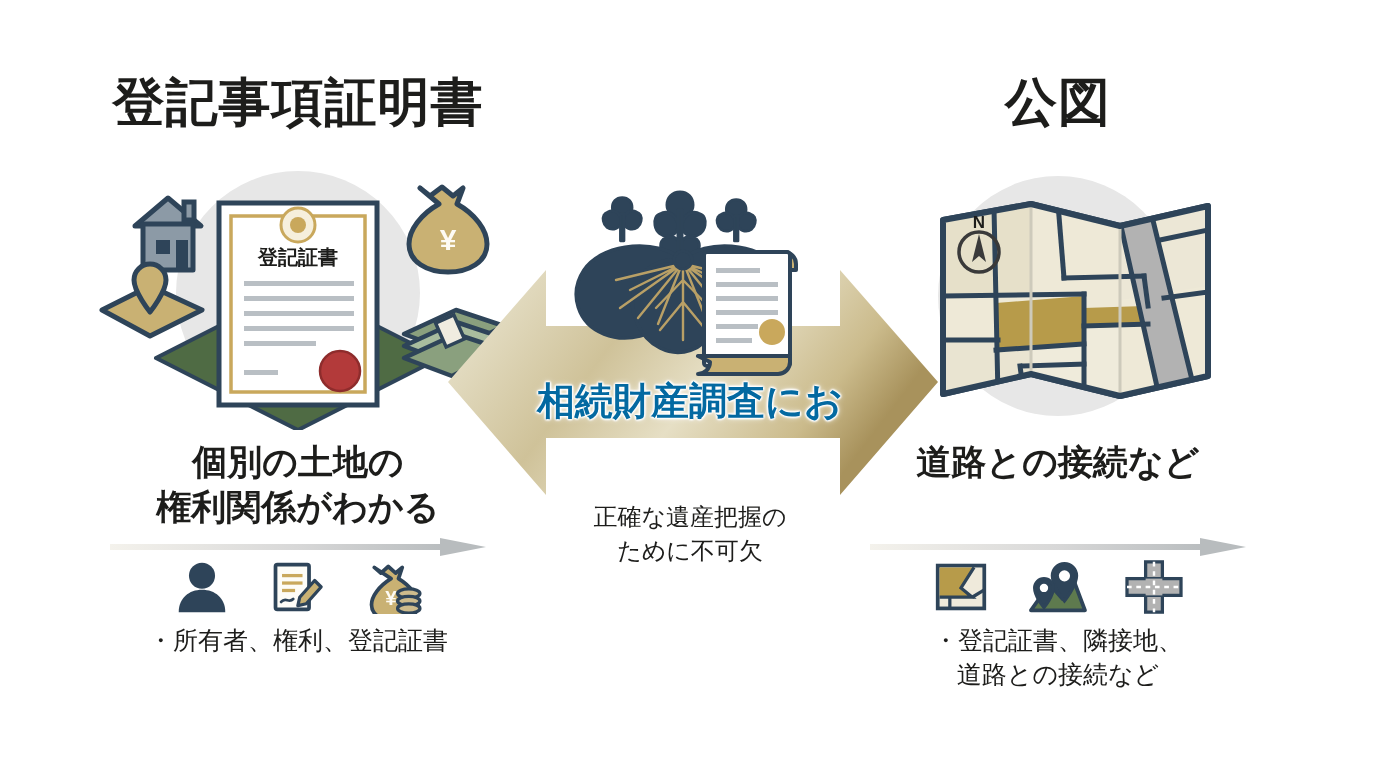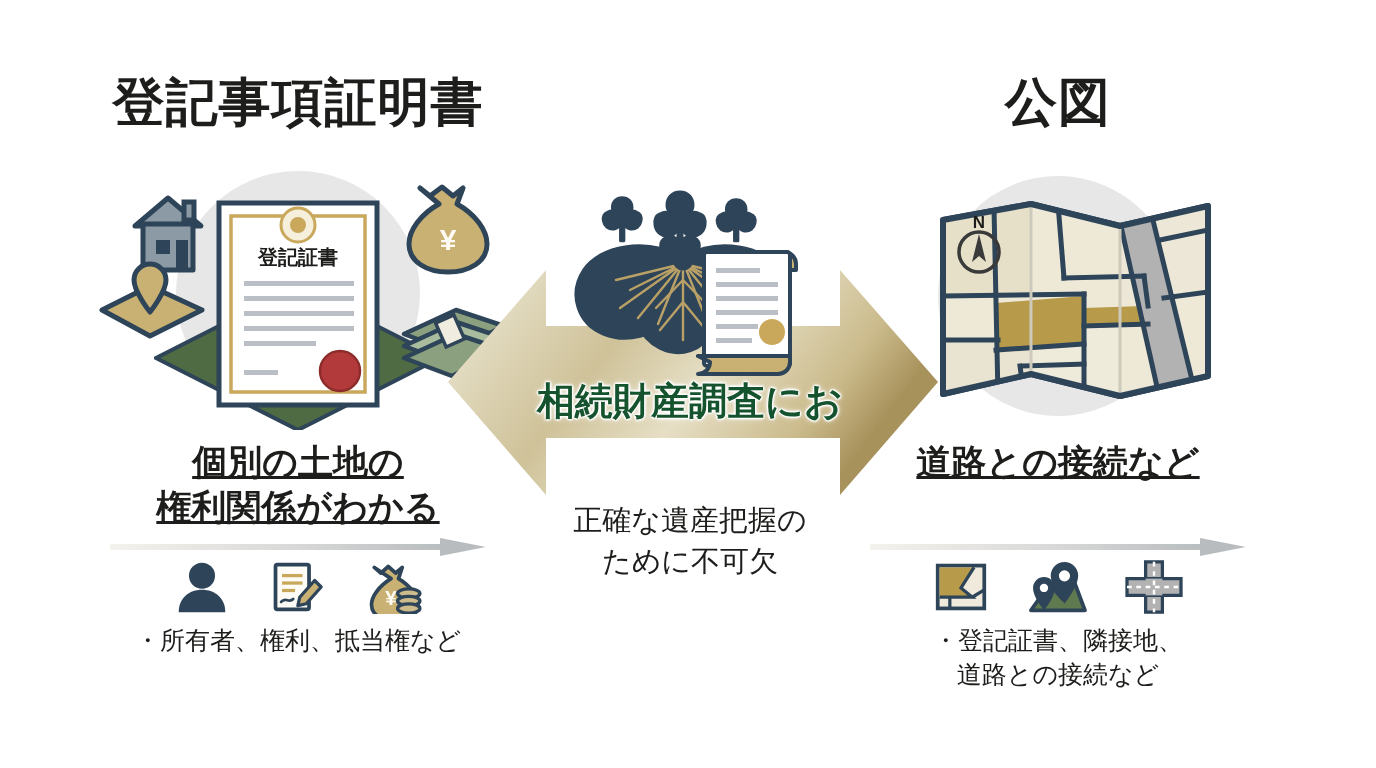--- a/index.html
+++ b/index.html
@@ -31,21 +31,20 @@
   .illus-wrap{
     position:absolute;top:168px;left:0;width:420px;height:262px;
   }
 
   .col-sub{
     position:absolute;top:440px;left:0;width:420px;
     text-align:center;
     font-size:35px;font-weight:bold;
     line-height:1.28;
     color:#1d1d1b;
-    text-decoration:underline;
   }
 
   .thin-arrow{
     position:absolute;top:536px;left:22px;width:376px;height:22px;
   }
 
   .icon-row{
     position:absolute;top:556px;left:0;width:420px;height:62px;
     display:flex;justify-content:center;align-items:center;gap:38px;
   }
@@ -67,30 +66,30 @@
     position:absolute;left:8px;top:270px;width:490px;height:225px;
   }
   .center-illus{
     position:absolute;left:110px;top:190px;width:270px;height:190px;
   }
   .center-headline{
     position:absolute;left:0;top:378px;width:500px;
     text-align:center;
     font-size:38px;font-weight:bold;
     line-height:1.22;
-    color:#14532d;
+    color:#0369a1;
     text-shadow:
        0 0 3px #ffffff, 0 0 3px #ffffff, 0 0 6px #ffffff,
        1px 0 2px #fff,-1px 0 2px #fff,0 1px 2px #fff,0 -1px 2px #fff;
     z-index:6;
   }
   .center-note{
     position:absolute;left:0;top:500px;width:500px;
     text-align:center;
-    font-size:29px;font-weight:500;
+    font-size:24px;font-weight:500;
     line-height:1.4;
     color:#1d1d1b;
     z-index:6;
   }
   .line2{display:block;}
 </style>
 </head>
 <body>
 
 <div class="stage">
@@ -192,21 +191,21 @@
         <svg viewBox="0 0 64 58" width="60" height="54">
           <path d="M13 8 l7 6 l8 -7 l8 7 l7 -6 l-4 12 c13 8 21 19 21 28 c0 11 -12 18 -25 18 c-13 0 -25 -7 -25 -18 c0 -9 8 -20 21 -28 z" fill="#c9b173" stroke="#2e4459" stroke-width="4" stroke-linejoin="round"></path>
           <text x="31" y="48" font-size="22" font-weight="bold" fill="#fdfbf4" text-anchor="middle" font-family="'Liberation Sans',sans-serif">¥</text>
           <ellipse cx="50" cy="36" rx="12" ry="5" fill="#cdbb8c" stroke="#2e4459" stroke-width="3.5"></ellipse>
           <ellipse cx="50" cy="44" rx="12" ry="5" fill="#cdbb8c" stroke="#2e4459" stroke-width="3.5"></ellipse>
           <ellipse cx="50" cy="52" rx="12" ry="5" fill="#cdbb8c" stroke="#2e4459" stroke-width="3.5"></ellipse>
         </svg>
       </span>
     </div>
 
-    <div class="col-bullet">・所有者、権利、抵当権など</div>
+    <div class="col-bullet">・所有者、権利、登記証書</div>
   </div>
 
   <div class="center">
 
     <div class="center-arrow">
       <svg viewBox="0 0 490 225" width="490" height="225">
         <defs>
           <linearGradient id="goldArrow" x1="0" y1="0" x2="1" y2="0.35">
             <stop offset="0%" stop-color="#b49c63"></stop>
             <stop offset="14%" stop-color="#e3dcc2"></stop>

